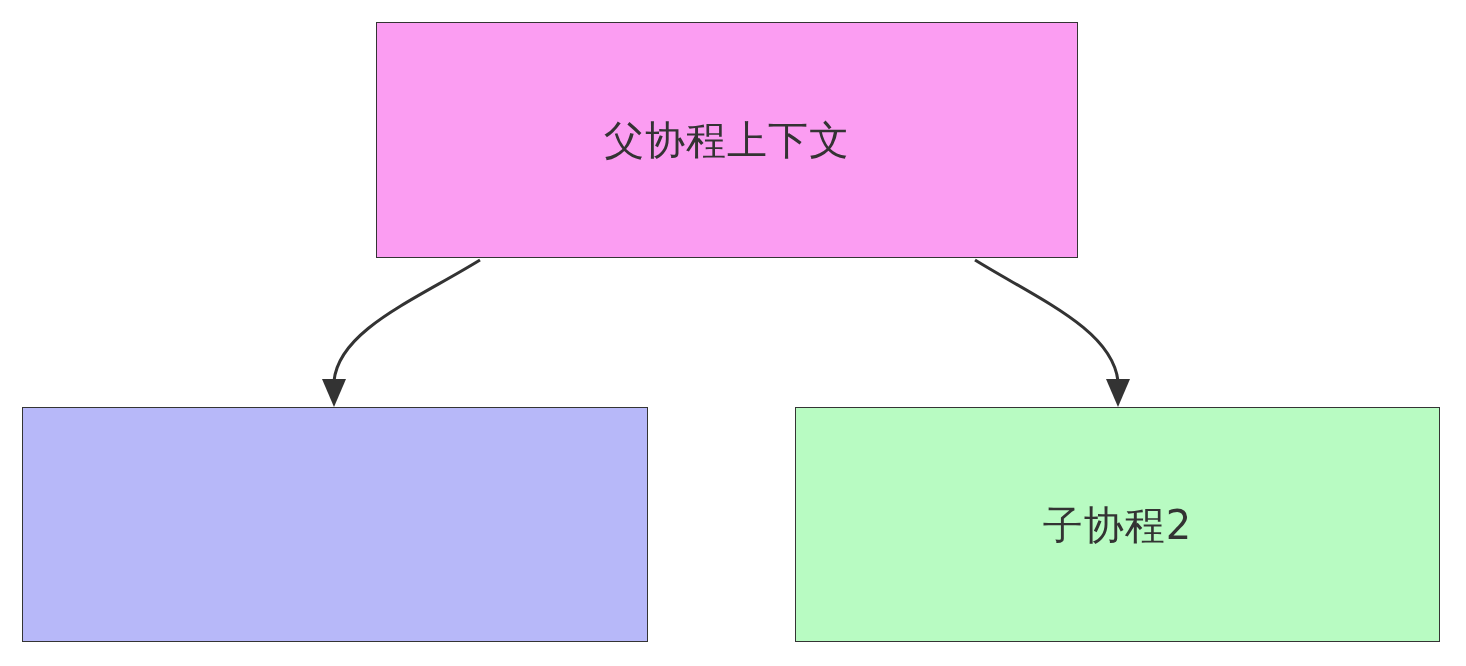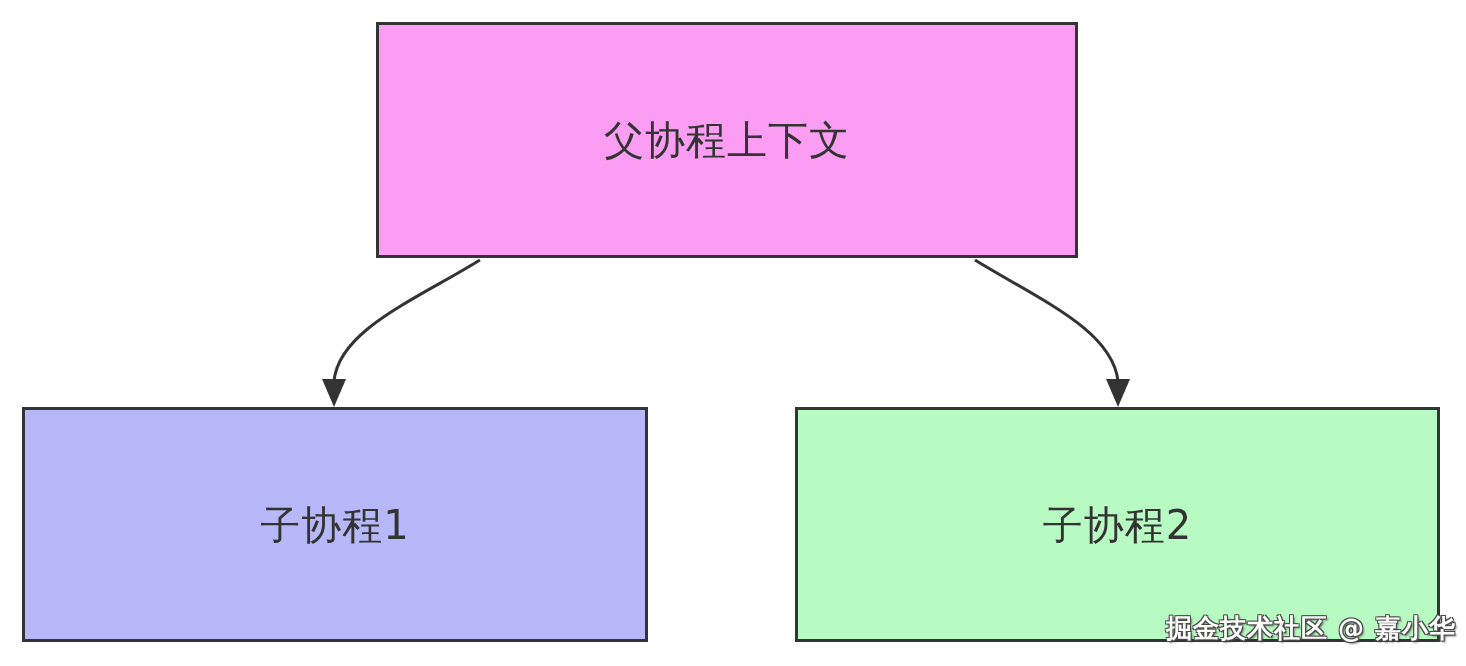--- a/index.html
+++ b/index.html
@@ -23,21 +23,21 @@
     height: 666px;
     pointer-events: none;
   }
   .edge-path {
     fill: none;
     stroke-width: 3;
   }
   .node {
     position: absolute;
     box-sizing: border-box;
-    border: 3px solid #737373;
+    border: 1px solid #737373;
     display: flex;
     flex-direction: column;
     justify-content: center;
     align-items: center;
     gap: 24px;
     text-align: center;
     color: #333333;
     font-size: 40px;
     line-height: 1.15;
     letter-spacing: 1px;
@@ -87,22 +87,20 @@
     <polygon points="322,379 346,379 334,407" style="fill: rgb(51, 51, 51);"></polygon>
     <path class="edge-path" d="M975,260 C1040,300 1112,330 1118,381" style="stroke: rgb(51, 51, 51);"></path>
     <polygon points="1106,379 1130,379 1118,407" style="fill: rgb(51, 51, 51);"></polygon>
   </svg>
 
   <div class="node node-parent" style="background-color: rgb(251, 157, 242); border-color: rgb(52, 52, 52); color: rgb(51, 51, 51);">
     <div>父协程上下文</div>
   </div>
 
   <div class="node node-child1" style="background-color: rgb(183, 184, 249); border-color: rgb(52, 52, 52); color: rgb(51, 51, 51);">
-    <div>子协程1</div>
   </div>
 
   <div class="node node-child2" style="background-color: rgb(184, 251, 194); border-color: rgb(52, 52, 52); color: rgb(51, 51, 51);">
     <div>子协程2</div>
   </div>
 
-  <div class="watermark">掘金技术社区 @ 嘉小华</div>
 
 </div>
 
 </body></html>

